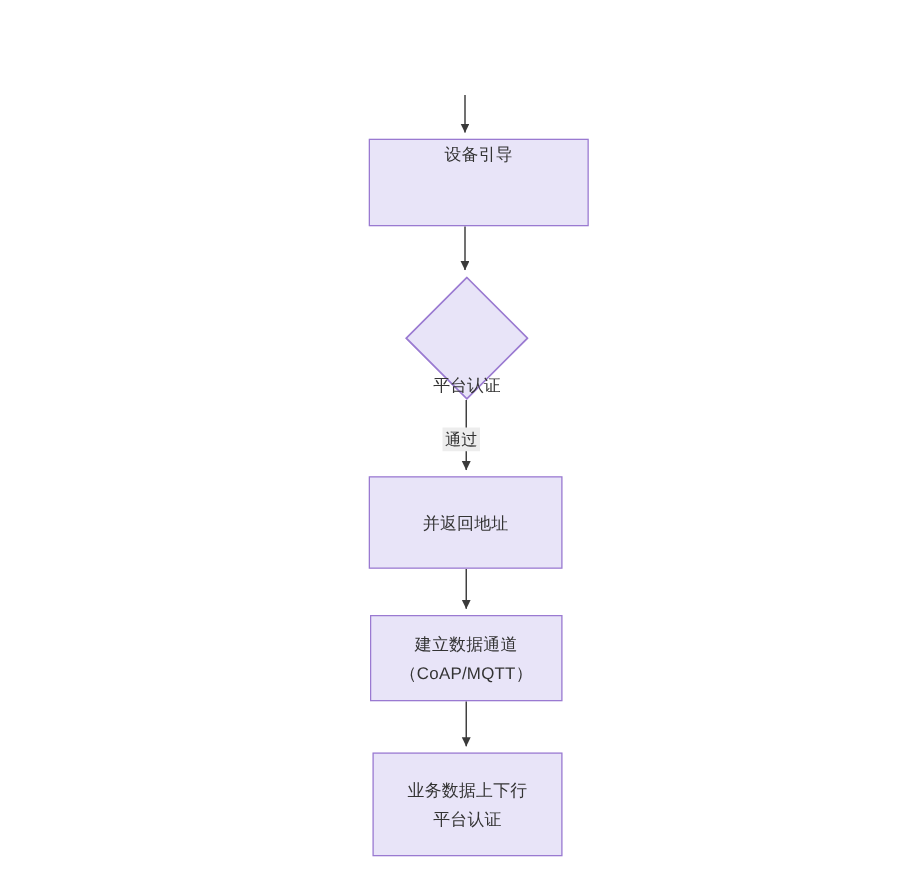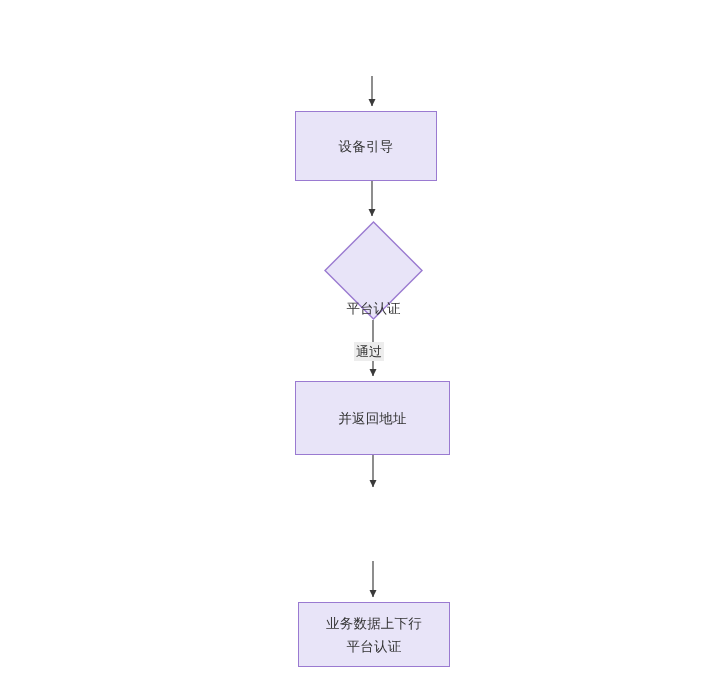--- a/index.html
+++ b/index.html
@@ -92,36 +92,40 @@
     <g stroke="#3a3a3a" stroke-width="1.15" fill="none">
       <line x1="372" y1="76" x2="372" y2="106" marker-end="url(#arrow)"></line>
       <line x1="372" y1="181" x2="372" y2="216" marker-end="url(#arrow)"></line>
       <line x1="373" y1="320" x2="373" y2="376" marker-end="url(#arrow)"></line>
       <line x1="373" y1="455" x2="373" y2="487" marker-end="url(#arrow)"></line>
       <line x1="373" y1="561" x2="373" y2="597" marker-end="url(#arrow)"></line>
     </g>
   </svg>
 
 
-  <div class="node process" style="left:295px; top:111px; width:142px; height:70px;">
+  <div class="node process" style="left:295px; top:111px; width:176px; height:70px;justify-content:space-between;">
     <span class="node-line">设备引导</span>
   </div>
 
   <div class="decision-wrap" style="left:324px; top:221px; width:99px; height:99px;">
     <svg class="decision-shape" viewBox="0 0 99 99" preserveAspectRatio="none">
       <polygon points="49.5,1 98,49.5 49.5,98 1,49.5" fill="#e8e4f8" stroke="#9a7ad1" stroke-width="1.4"></polygon>
     </svg>
     <span class="decision-label">平台认证</span>
   </div>
 
   <div class="edge-label" style="left:354px; top:342px;">通过</div>
 
   <div class="node process" style="left:295px; top:381px; width:155px; height:74px;">
     <span class="node-line">并返回地址</span>
   </div>
 
+  <div class="node process" style="left:296px; top:492px; width:154px; height:69px;">
+    <span class="node-line">建立数据通道</span>
+    <span class="node-line">（CoAP/MQTT）</span>
+  </div>
 
-  <div class="node process" style="left:298px; top:602px; width:152px; height:65px;">
+  <div class="node process" style="left:298px; top:602px; width:152px; height:83px;">
     <span class="node-line">业务数据上下行</span>
     <span class="node-line">平台认证</span>
   </div>
 
 </div>
 
 </body></html>

